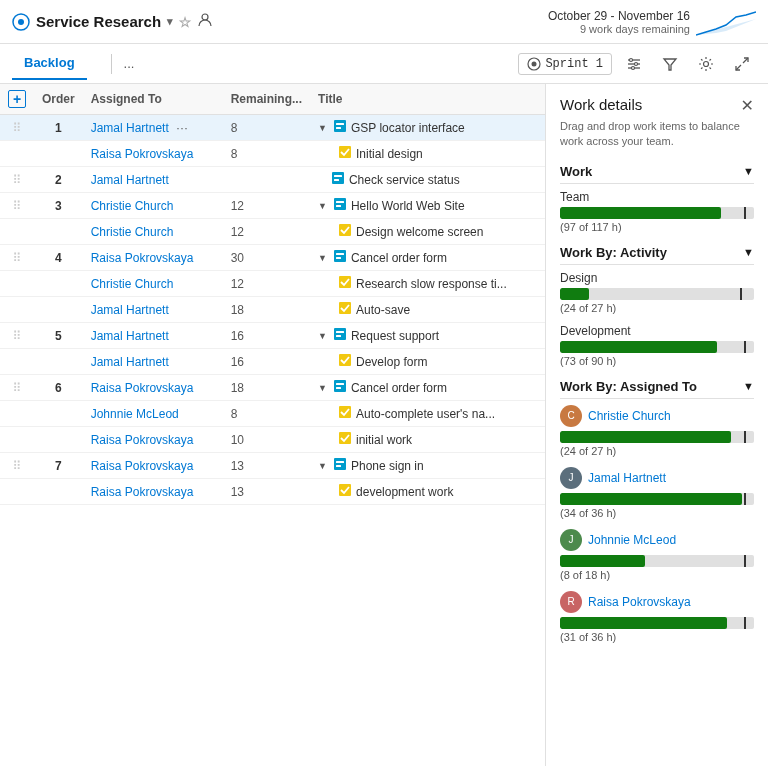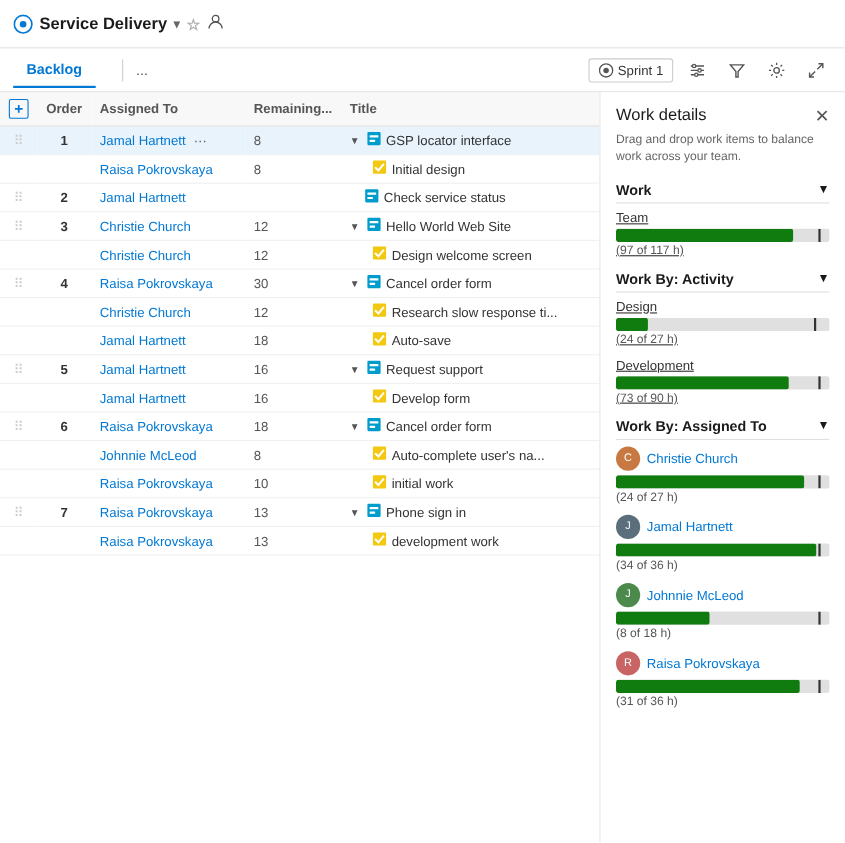--- a/index.html
+++ b/index.html
@@ -25,21 +25,21 @@
     }
     .nav-tab.active { color: #0078d4; border-bottom: 2px solid #0078d4; font-weight: 600; }
     .nav-divider { width: 1px; height: 20px; background: #ccc; margin: 0 8px; }
     .new-work-btn {
       display: flex; align-items: center; gap: 4px; color: #0078d4; font-size: 13px;
       cursor: pointer; padding: 4px 8px; border: none; background: none; font-weight: 500;
     }
     .nav-right { margin-left: auto; display: flex; align-items: center; gap: 8px; }
     .sprint-selector {
       display: flex; align-items: flex-start; gap: 4px; border: 1px solid #ccc; border-radius: 3px;
-      padding: 3px 8px; font-size: 12px; cursor: pointer;
+      padding: 3px 8px; font-size: 12px; cursor: pointer; font-family: Liberation Mono, monospace;
     }
     .icon-btn { width: 28px; height: 28px; display: flex; align-items: center; justify-content: center; cursor: pointer; color: #555; border-radius: 3px; }
 
     
     .main-content { display: flex; height: calc(766px - 84px); }
 
     
     .backlog-panel { flex: 1; overflow-y: auto; border-right: 1px solid #e0e0e0; }
 
     
@@ -62,21 +62,21 @@
     
     .work-details { width: 222px; padding: 12px 14px; overflow-y: auto; background: #fff; flex-shrink: 0; }
     .wd-header { display: flex; align-items: flex-start; justify-content: space-between; margin-bottom: 4px; }
     .wd-title { font-size: 15px; font-weight: 400; color: #1a1a1a; }
     .wd-close { cursor: pointer; color: #555; font-size: 16px; }
     .wd-subtitle { font-size: 11px; color: #666; margin-bottom: 14px; line-height: 1.4; }
 
     .wd-section { margin-bottom: 12px; }
     .wd-section-header { display: flex; align-items: center; justify-content: space-between; font-weight: 600; font-size: 13px; color: #1a1a1a; margin-bottom: 6px; border-bottom: 1px solid #e0e0e0; padding-bottom: 4px; }
 
-    .wd-group { margin-bottom: 10px; text-decoration: underline; }
+    .wd-group { margin-bottom: 10px; }
     .wd-group-label { font-size: 12px; color: #333; margin-bottom: 3px; font-weight: 500; }
     .wd-group-sub { font-size: 11px; color: #555; margin-top: 2px; }
 
     .progress-bar-bg { height: 12px; background: #e0e0e0; border-radius: 2px; overflow: hidden; margin-bottom: 2px; position: relative; }
     .progress-bar-fill { height: 100%; background: #107c10; border-radius: 2px; }
     .progress-bar-marker { position: absolute; right: 8px; top: 0; height: 100%; width: 2px; background: #333; }
 
     .avatar { width: 22px; height: 22px; border-radius: 50%; display: inline-flex; align-items: center; justify-content: center; font-size: 10px; color: #fff; flex-shrink: 0; }
 
     .wd-person { display: flex; align-items: center; gap: 6px; margin-bottom: 4px; }
@@ -90,29 +90,39 @@
 <body>
 
 <div class="top-bar">
   <div class="top-bar-left">
     <span class="icon">
       <svg width="18" height="18" viewBox="0 0 18 18">
           <circle cx="9" cy="9" r="8" fill="none" stroke="#0078d4" stroke-width="1.5"></circle>
           <circle cx="9" cy="9" r="3" fill="#0078d4"></circle>
         </svg>
     </span>
-    <span>Service Delivery</span>
+    <span>Service Research</span>
     <span style="cursor:pointer;color:#666;font-size:11px;">▾</span>
     <span style="cursor:pointer;color:#aaa;font-size:14px;">☆</span>
     <span style="cursor:pointer;color:#666;">
       <svg width="16" height="16" viewBox="0 0 16 16">
           <circle cx="8" cy="5" r="3" fill="none" stroke="#555" stroke-width="1.2"></circle>
           <path d="M2 14c0-3.3 2.7-6 6-6s6 2.7 6 6" fill="none" stroke="#555" stroke-width="1.2"></path>
         </svg>
     </span>
+  </div>
+  <div class="top-bar-right">
+    <div style="text-align:right;">
+      <div style="font-size:12px;color:#333;font-weight:500;">October 29 - November 16</div>
+      <div style="font-size:11px;color:#666;">9 work days remaining</div>
+    </div>
+    <svg width="60" height="30" viewBox="0 0 60 30">
+      <polyline points="0,28 10,25 20,22 30,18 40,10 50,8 60,5" fill="none" stroke="#0078d4" stroke-width="1.5"></polyline>
+      <polyline points="0,28 10,27 20,26 30,24 40,20 50,16 60,12" fill="rgba(0,120,212,0.15)" stroke="none"></polyline>
+    </svg>
   </div>
 </div>
 
 <div class="nav-bar">
   <div class="nav-tabs">
     <span class="nav-tab active">Backlog</span>
   </div>
   <div class="nav-divider"></div>
   <span class="ellipsis">...</span>
   <div class="nav-right">

